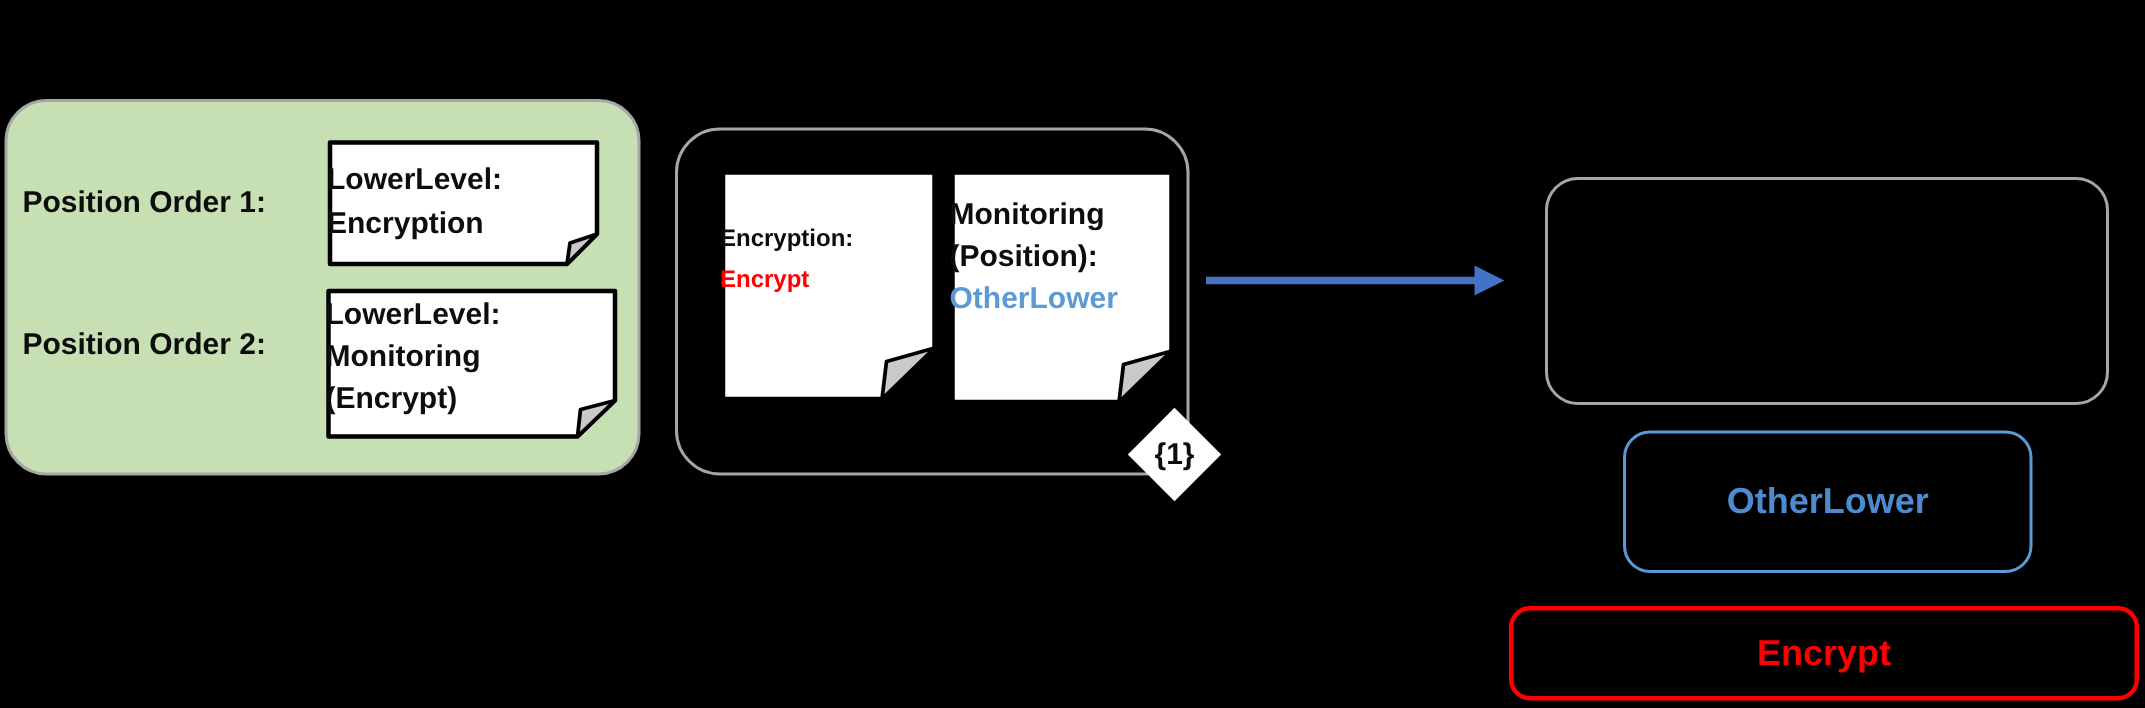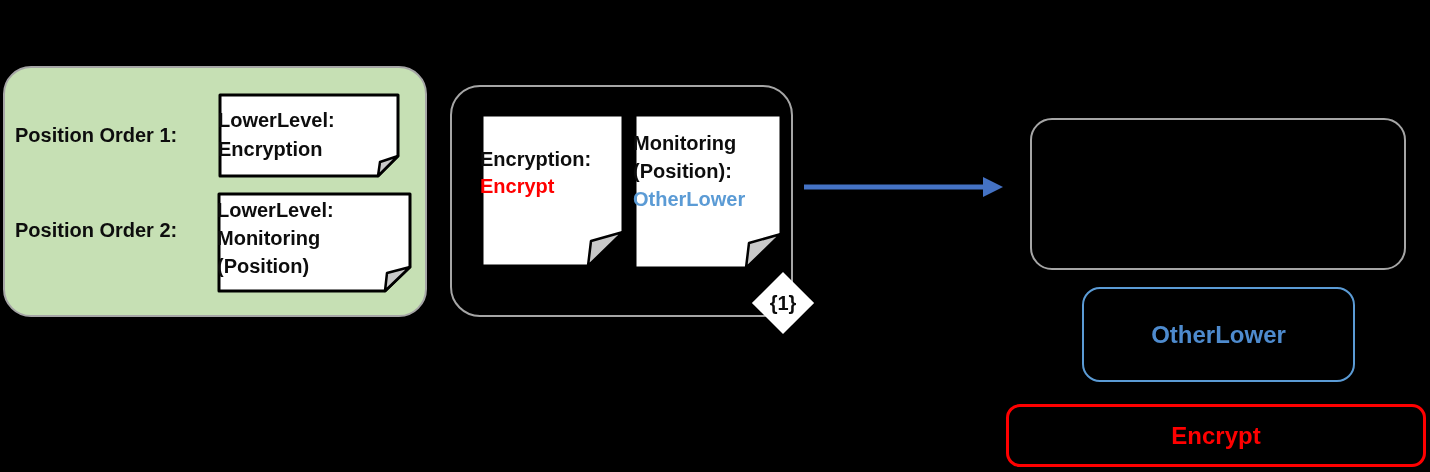--- a/index.html
+++ b/index.html
@@ -131,32 +131,32 @@
   <div class="abs po-label" style="left:15px; top:219px;text-align:center;">Position Order 2:</div>
 
   <div class="note" style="left:217px; top:192px; width:195px; height:101px;">
     <svg width="195" height="101" viewBox="0 0 195 101">
       <polygon points="2,2 193,2 193,75 168,99 2,99" fill="#ffffff" stroke="#000000" stroke-width="3" stroke-linejoin="round"></polygon>
       <polygon points="168,99 193,75 170,81" fill="#c9c9c9" stroke="#000000" stroke-width="2.5" stroke-linejoin="round"></polygon>
     </svg>
     <div class="note-text" style="top:4px; font-size:20px; line-height:28px;">
       <div>LowerLevel:</div>
       <div>Monitoring</div>
-      <div>(Position)</div>
+      <div>(Encrypt)</div>
     </div>
   </div>
 
   <div class="abs mid-panel"></div>
 
   <div class="note" style="left:480px; top:113px; width:145px; height:155px;">
     <svg width="145" height="155" viewBox="0 0 145 155">
       <polygon points="2,2 143,2 143,119 108,153 2,153" fill="#ffffff" stroke="#000000" stroke-width="3" stroke-linejoin="round"></polygon>
       <polygon points="108,153 143,119 111,128" fill="#c9c9c9" stroke="#000000" stroke-width="2.5" stroke-linejoin="round"></polygon>
     </svg>
-    <div class="note-text" style="top:33px; font-size:20px; line-height:27px;">
+    <div class="note-text" style="top:33px; font-size:16px; line-height:27px;">
       <div>Encryption:</div>
       <div class="red-text">Encrypt</div>
     </div>
   </div>
 
   <div class="note" style="left:633px; top:113px; width:150px; height:157px;">
     <svg width="150" height="157" viewBox="0 0 150 157">
       <polygon points="2,2 148,2 148,121 113,155 2,155" fill="#ffffff" stroke="#000000" stroke-width="3" stroke-linejoin="round"></polygon>
       <polygon points="113,155 148,121 116,130" fill="#c9c9c9" stroke="#000000" stroke-width="2.5" stroke-linejoin="round"></polygon>
     </svg>

